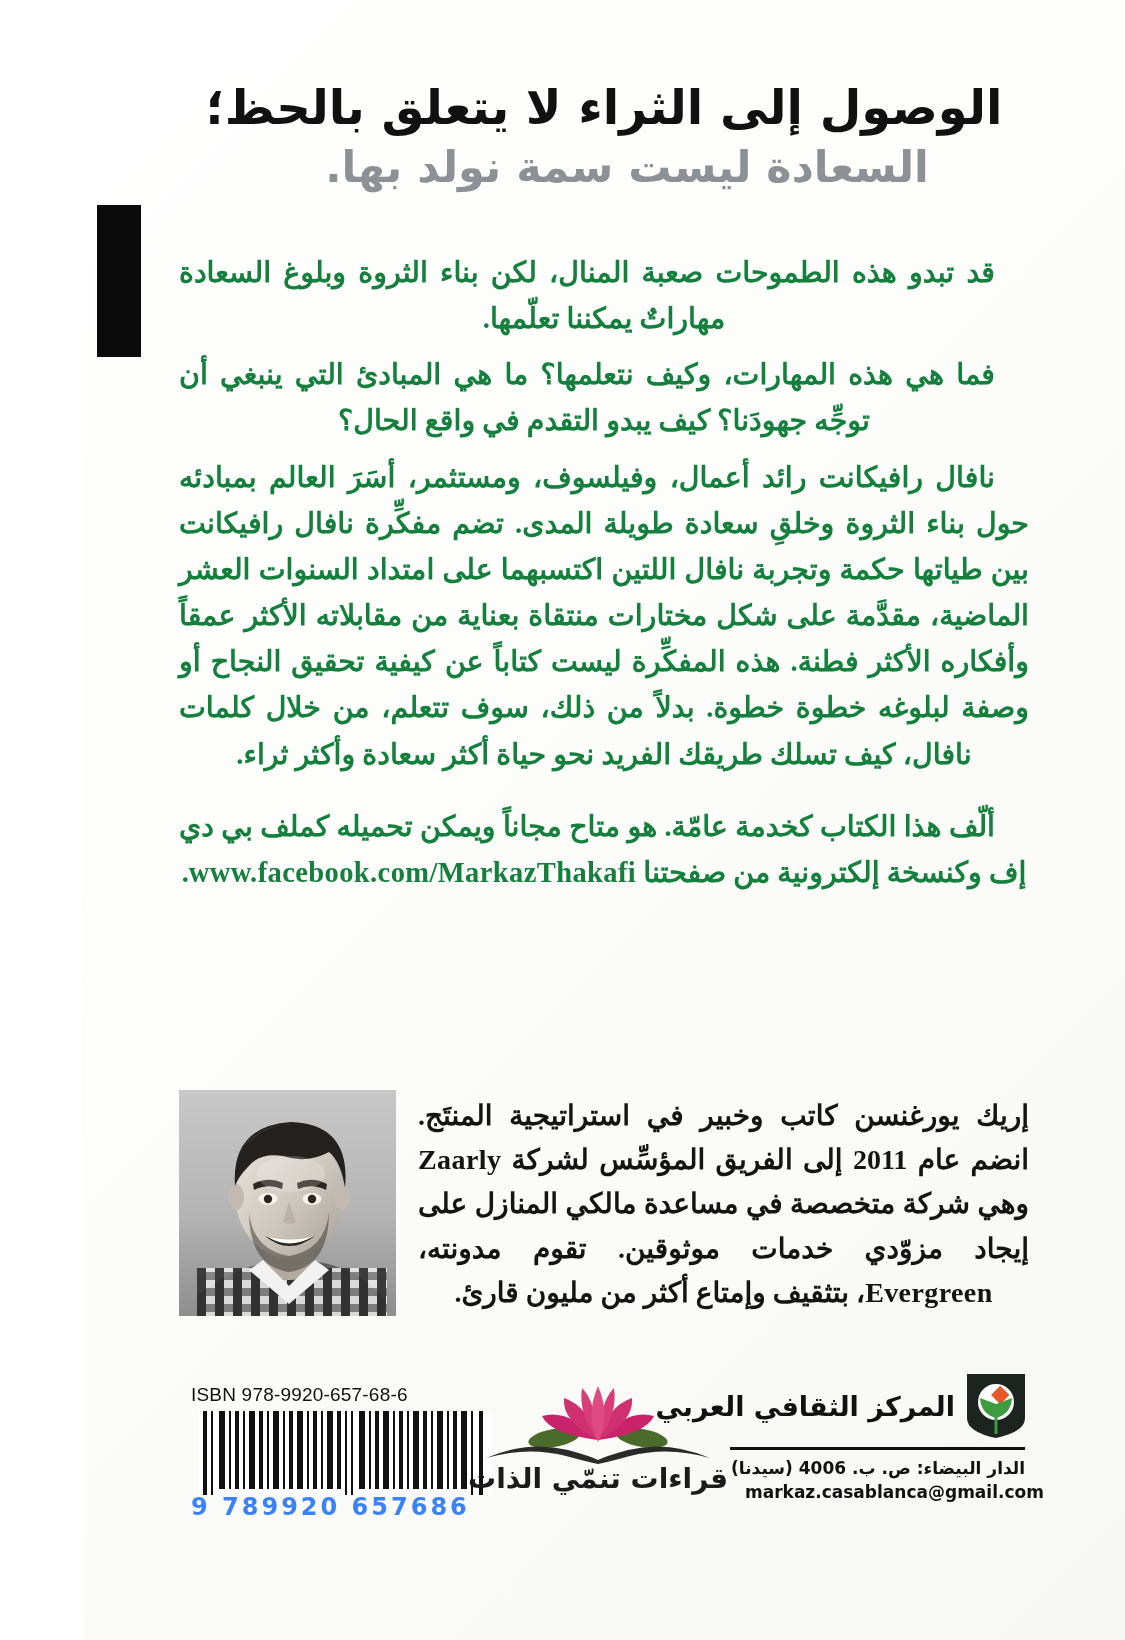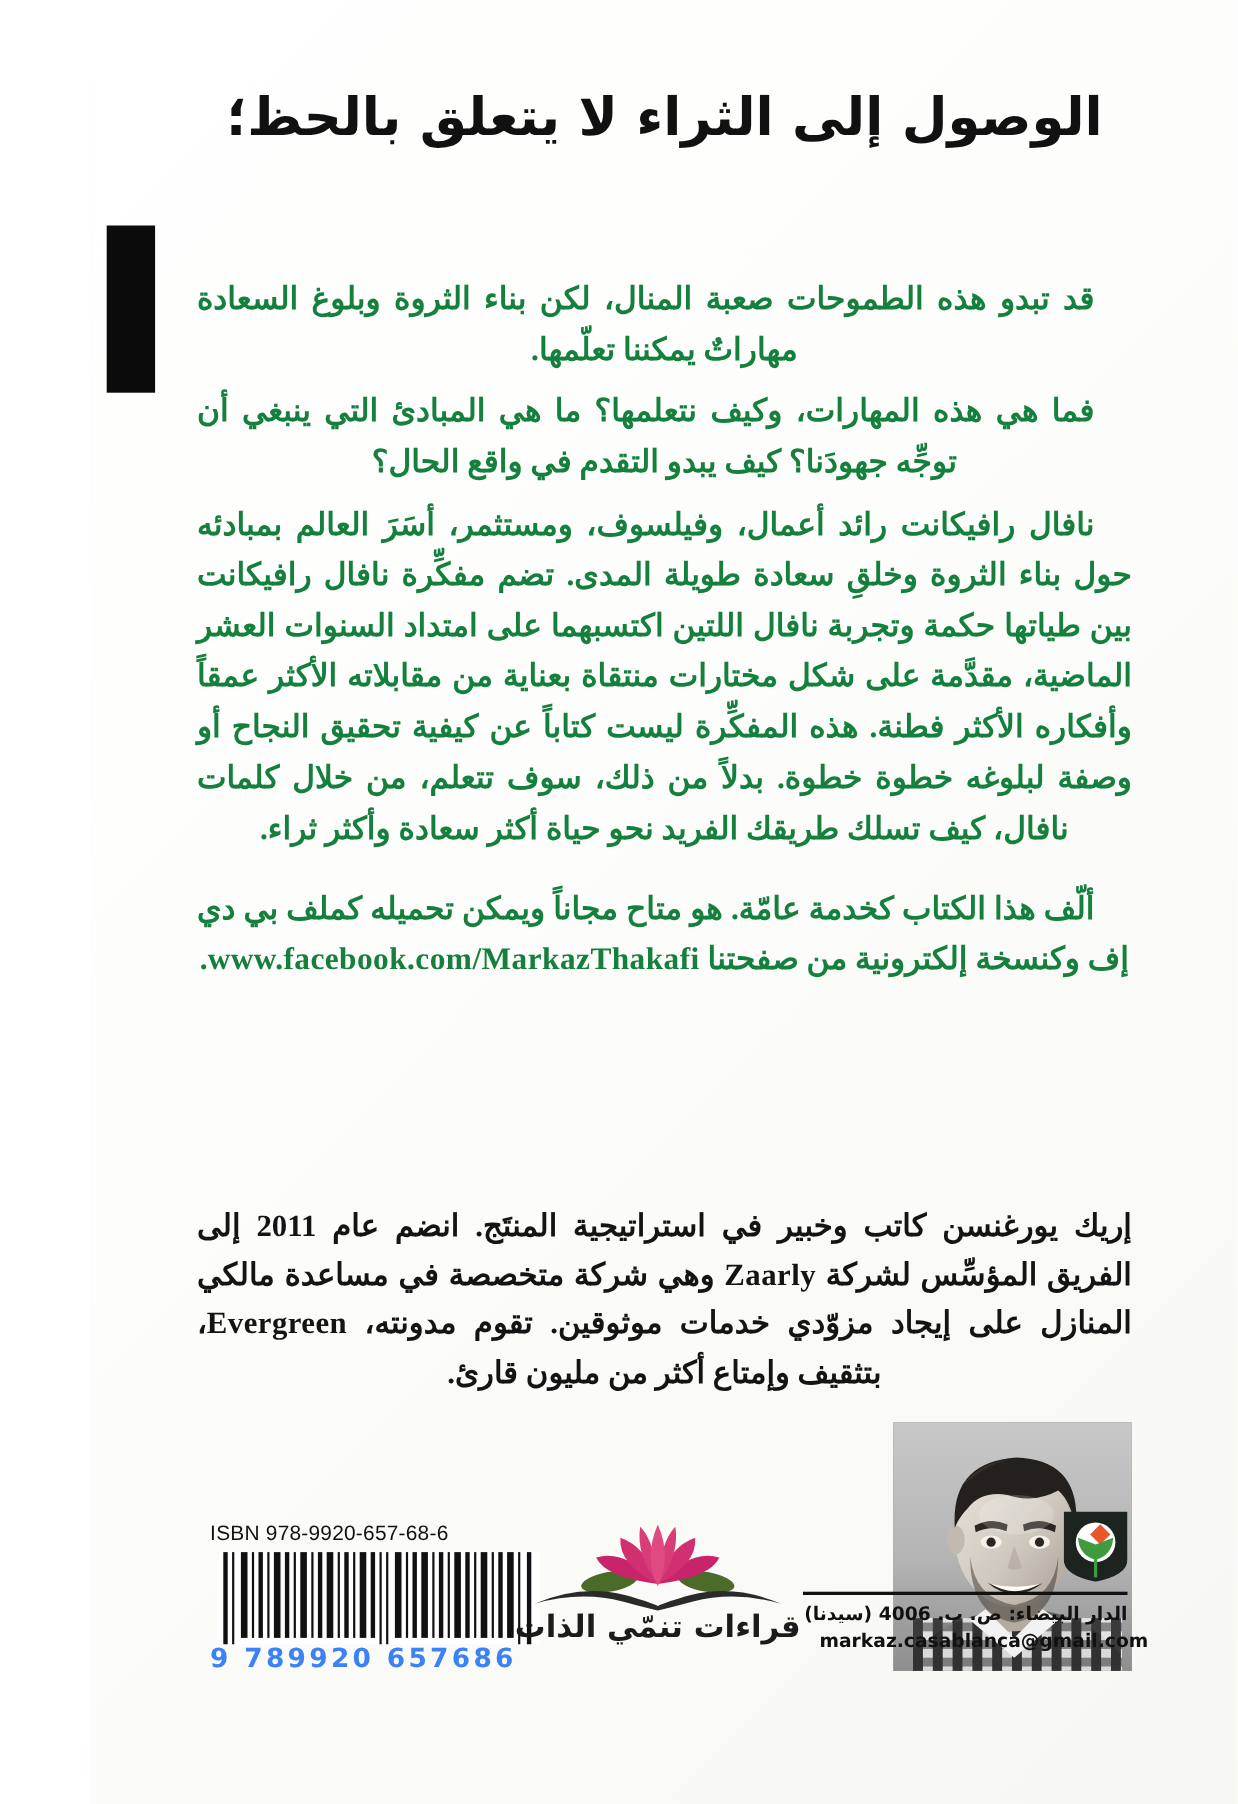--- a/index.html
+++ b/index.html
@@ -95,21 +95,21 @@
     letter-spacing: 0.4px;
   }
 
   
   .bio-row {
     position: absolute;
     top: 1090px;
     right: 96px;
     left: 96px;
     display: flex;
-    flex-direction: column;
+    flex-direction: row;
     align-items: flex-start;
     gap: 22px;
     direction: rtl;
   }
   .bio-text {
     flex: 1 1 auto;
     direction: rtl;
     text-align: justify;
     text-align-last: center;
     font-family: "Liberation Serif", "DejaVu Serif", serif;
@@ -242,20 +242,21 @@
 </head>
 <body>
 
 <div class="page">
   <div class="paper-tint"></div>
 
   <div class="spine-mark"></div>
 
   <div class="title-block">
     <div class="title-line1">الوصول إلى الثراء لا يتعلق بالحظ؛</div>
+    <div class="title-line2">السعادة ليست سمة نولد بها.</div>
   </div>
 
   <div class="body-block">
 
     <p class="para">قد تبدو هذه الطموحات صعبة المنال، لكن بناء الثروة وبلوغ السعادة مهاراتٌ يمكننا تعلّمها.</p>
 
     <p class="para">فما هي هذه المهارات، وكيف نتعلمها؟ ما هي المبادئ التي ينبغي أن توجِّه جهودَنا؟ كيف يبدو التقدم في واقع الحال؟</p>
 
     <p class="para"><span>نافال رافيكانت رائد أعمال، وفيلسوف، ومستثمر، أسَرَ العالم بمبادئه حول بناء الثروة وخلقِ سعادة طويلة المدى. </span><b>تضم مفكِّرة نافال رافيكانت بين طياتها</b><span> حكمة وتجربة نافال اللتين اكتسبهما على امتداد السنوات العشر الماضية، مقدَّمة على شكل مختارات منتقاة بعناية من مقابلاته الأكثر عمقاً وأفكاره الأكثر فطنة. هذه المفكِّرة ليست كتاباً عن كيفية تحقيق النجاح أو وصفة لبلوغه خطوة خطوة. بدلاً من ذلك، سوف تتعلم، من خلال كلمات نافال، كيف تسلك طريقك الفريد نحو حياة أكثر سعادة وأكثر ثراء.</span></p>
 
@@ -414,20 +415,21 @@
 
     <div class="publisher">
       <div class="pub-head">
         <svg class="pub-logo" viewBox="0 0 58 64" role="img">
           <path d="M0 0 H58 V44 Q58 58 29 64 Q0 58 0 44 Z" fill="#1d241f"></path>
           <circle cx="29" cy="28" r="18" fill="#ffffff"></circle>
           <rect x="29" y="10" width="13" height="13" fill="#e8572a" transform="rotate(45 29 16)"></rect>
           <path d="M29 30 L13 24 Q14 40 29 44 Q44 40 45 24 Z" fill="#3f9b3f"></path>
           <rect x="27.5" y="40" width="3" height="20" fill="#3f9b3f"></rect>
         </svg>
+        <div class="pub-name">المركز الثقافي العربي</div>
       </div>
       <div class="pub-rule"></div>
       <div class="pub-addr">الدار البيضاء: ص. ب. 4006 (سيدنا)</div>
       <div class="pub-mail">markaz.casablanca@gmail.com</div>
     </div>
 
   </div>
 </div>
 
 </body></html>

